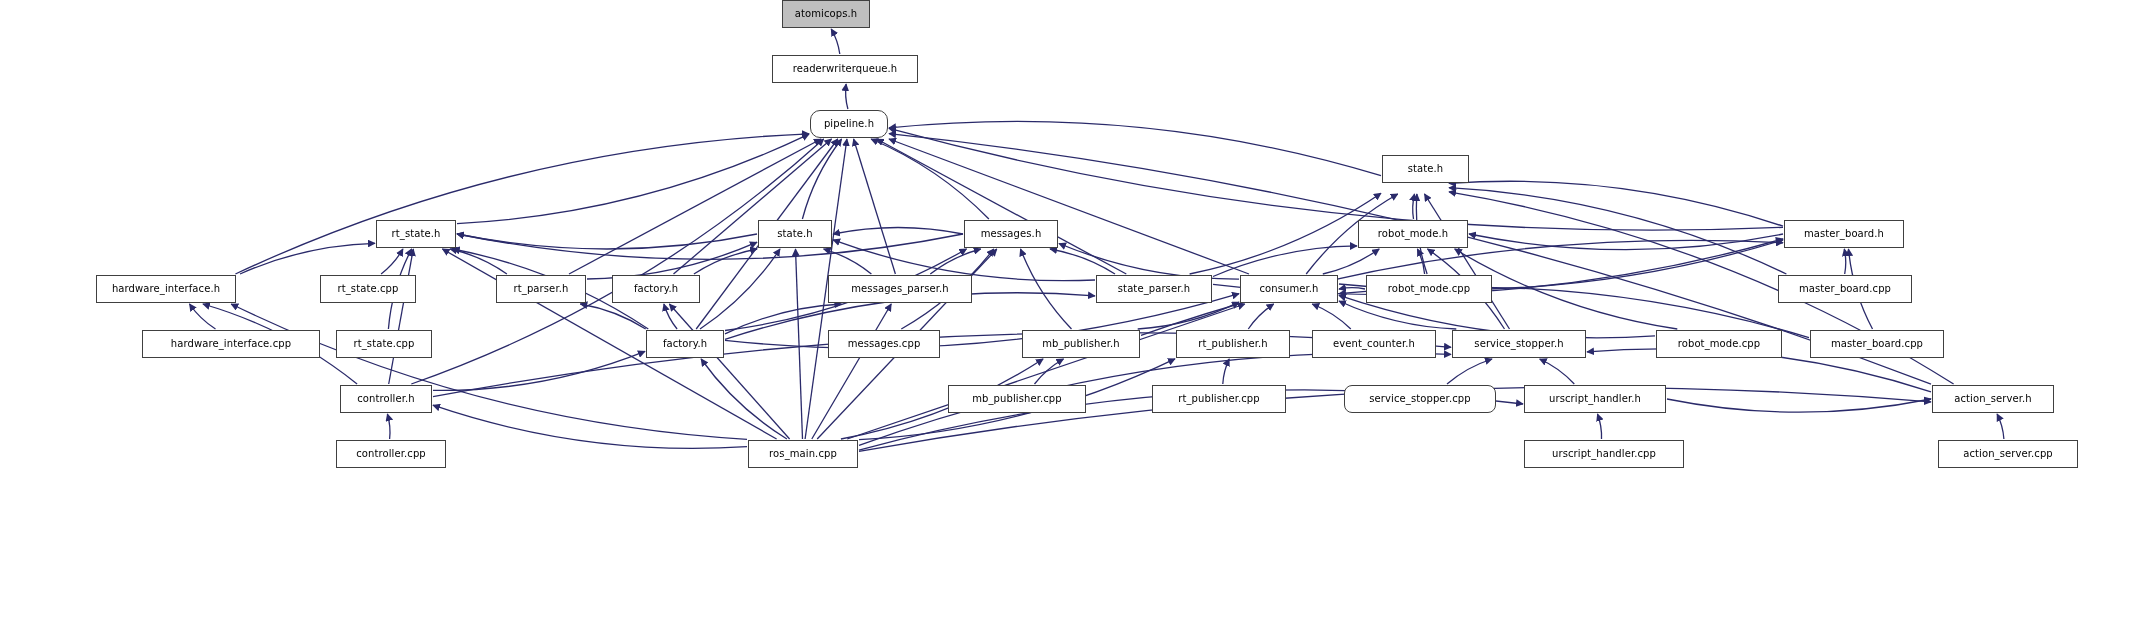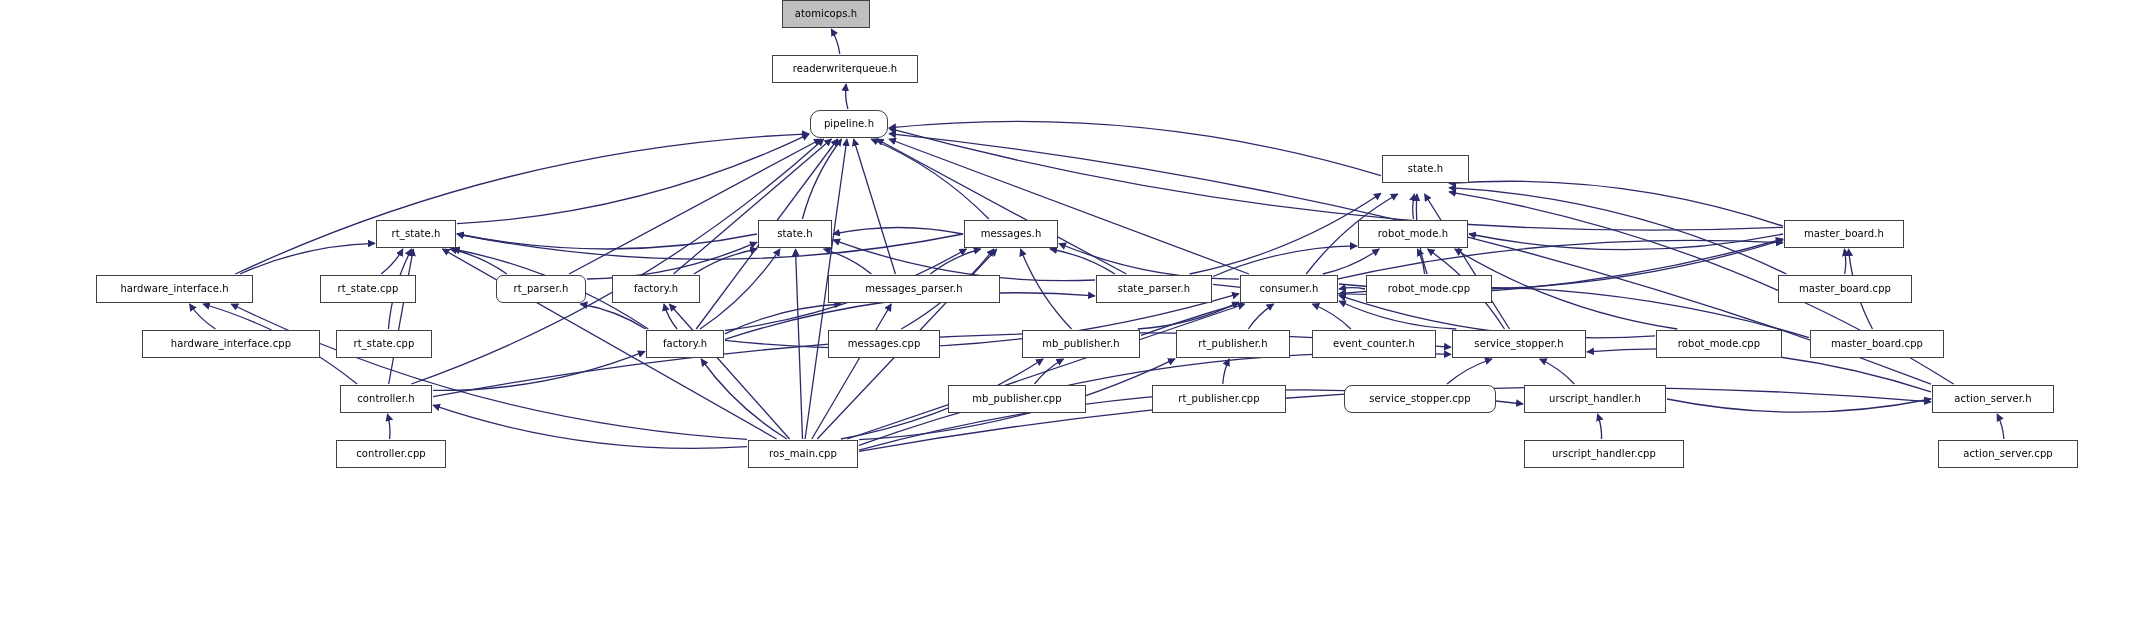--- a/index.html
+++ b/index.html
@@ -182,33 +182,33 @@
       </div>
       <div class="node" style="left: 964px; top: 220px; width: 94px;">
         <span class="node-label">messages.h</span>
       </div>
       <div class="node" style="left: 1358px; top: 220px; width: 110px;">
         <span class="node-label">robot_mode.h</span>
       </div>
       <div class="node" style="left: 1784px; top: 220px; width: 120px;">
         <span class="node-label">master_board.h</span>
       </div>
-      <div class="node" style="left: 96px; top: 275px; width: 157px;">
+      <div class="node" style="left: 96px; top: 275px; width: 140px;">
         <span class="node-label">hardware_interface.h</span>
       </div>
       <div class="node" style="left: 320px; top: 275px; width: 96px;">
         <span class="node-label">rt_state.cpp</span>
       </div>
-      <div class="node" style="left: 496px; top: 275px; width: 90px; border-radius: 7px;">
+      <div class="node" style="left: 496px; top: 275px; width: 90px;">
         <span class="node-label">rt_parser.h</span>
       </div>
       <div class="node" style="left: 612px; top: 275px; width: 88px;">
         <span class="node-label">factory.h</span>
       </div>
-      <div class="node" style="left: 828px; top: 275px; width: 172px;">
+      <div class="node" style="left: 828px; top: 275px; width: 144px;">
         <span class="node-label">messages_parser.h</span>
       </div>
       <div class="node" style="left: 1096px; top: 275px; width: 116px;">
         <span class="node-label">state_parser.h</span>
       </div>
       <div class="node" style="left: 1240px; top: 275px; width: 98px;">
         <span class="node-label">consumer.h</span>
       </div>
       <div class="node" style="left: 1366px; top: 275px; width: 126px;">
         <span class="node-label">robot_mode.cpp</span>

